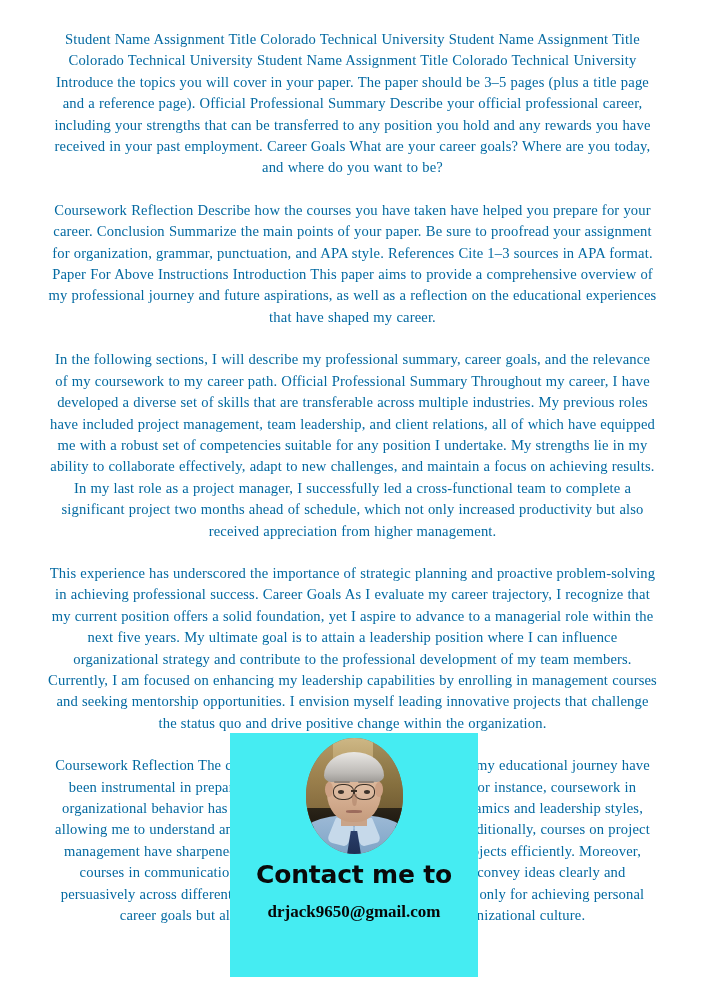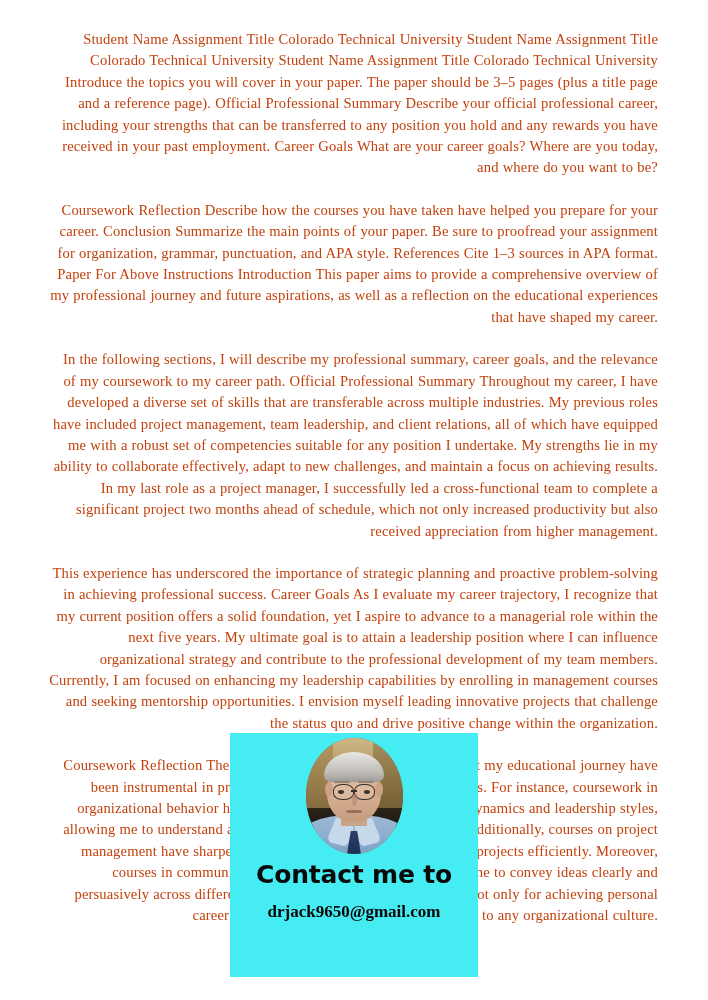--- a/index.html
+++ b/index.html
@@ -27,22 +27,22 @@
   #document-body {
     position: absolute;
     left: 47px;
     top: 29px;
     width: 611px;
   }
 
   .doc-paragraph {
     font-size: 14.6px;
     line-height: 21.4px;
-    color: #c2410c;
-    text-align: right;
+    color: #0369a1;
+    text-align: center;
     margin: 0 0 21px 0;
     letter-spacing: 0.01em;
     word-spacing: 0.02em;
   }
 
   .doc-paragraph:last-child {
     margin-bottom: 0;
   }
 
   

